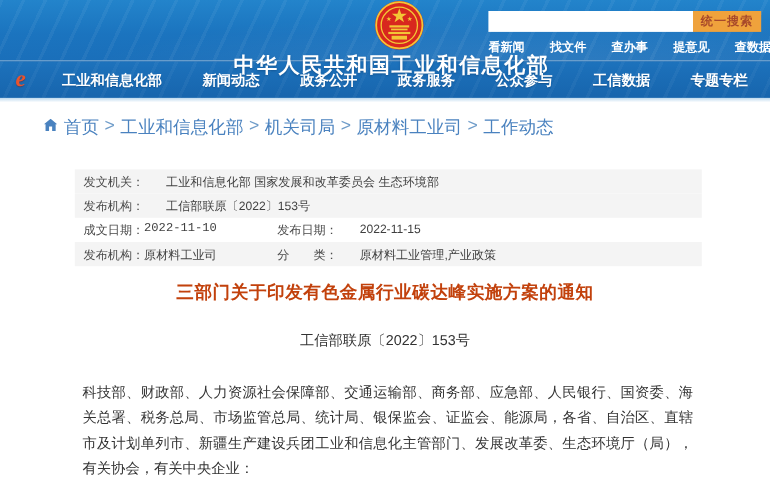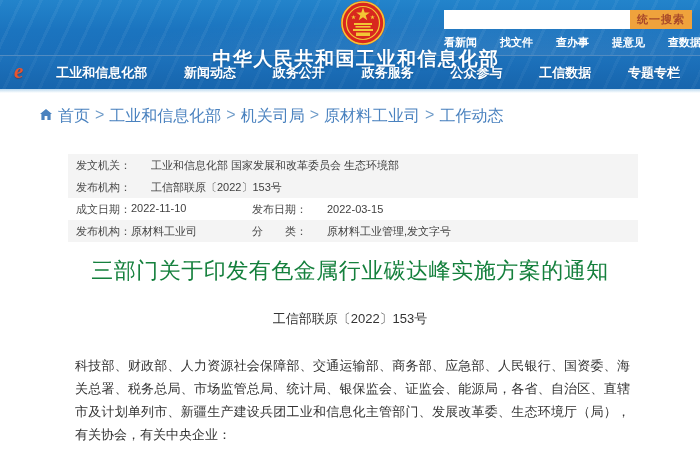--- a/index.html
+++ b/index.html
@@ -79,25 +79,25 @@
   }
   .breadcrumb .home-icon{width:12px;height:11px;margin-right:6px;display:inline-block;}
   .breadcrumb a{color:#4a82bf;text-decoration:none;cursor:pointer;}
   .breadcrumb .sep{margin:0 5px;color:#6f9cc9;}
   
   .meta-table{width:570px;margin:27px 0 0 68px;font-size:11px;color:#3f3f3f;}
   .meta-row{display:flex;align-items:center;height:22px;padding-left:8px;box-sizing:border-box;gap:20px;}
   .meta-row.gray{background:#f4f4f4;}
   .meta-label{white-space:pre;color:#4a4a4a;}
   .meta-value{color:#3f3f3f;white-space:pre;}
-  .pair-first{width:156px;display:flex;flex:0 0 auto;}
+  .pair-first{width:156px;display:flex;flex:0 0 auto;font-family:Liberation Mono, monospace;}
   
   .article-title{
     margin-top:14px;text-align:center;
-    font-size:22px;font-weight:normal;color:#15803d;letter-spacing:.5px;
+    font-size:16px;font-weight:bold;color:#c2410c;letter-spacing:.5px;
   }
   .doc-number{margin-top:24px;text-align:center;font-size:13px;color:#333333;}
   .body-text{margin:26px 70px 0 75px;font-size:13px;line-height:23px;color:#333333;}
   .body-text p{margin:0;text-align:justify;}
 </style>
 </head>
 <body>
 
 <div class="banner">
   <div class="emblem">
@@ -172,29 +172,29 @@
   <div class="meta-row gray">
     <span class="meta-label">发布机构：</span>
     <span class="meta-value">工信部联原〔2022〕153号</span>
   </div>
   <div class="meta-row">
     <span class="pair-first">
       <span class="meta-label">成文日期：</span>
       <span class="meta-value">2022-11-10</span>
     </span>
     <span class="meta-label">发布日期：</span>
-    <span class="meta-value">2022-03-15</span>
+    <span class="meta-value">2022-11-15</span>
   </div>
   <div class="meta-row gray">
     <span class="pair-first">
       <span class="meta-label">发布机构：</span>
       <span class="meta-value">原材料工业司</span>
     </span>
     <span class="meta-label">分　　类：</span>
-    <span class="meta-value">原材料工业管理,发文字号</span>
+    <span class="meta-value">原材料工业管理,产业政策</span>
   </div>
 </div>
 
 <div class="article-title">三部门关于印发有色金属行业碳达峰实施方案的通知</div>
 <div class="doc-number">工信部联原〔2022〕153号</div>
 <div class="body-text">
   <p>科技部、财政部、人力资源社会保障部、交通运输部、商务部、应急部、人民银行、国资委、海关总署、税务总局、市场监管总局、统计局、银保监会、证监会、能源局，各省、自治区、直辖市及计划单列市、新疆生产建设兵团工业和信息化主管部门、发展改革委、生态环境厅（局），有关协会，有关中央企业：</p>
 
 </div>
 

